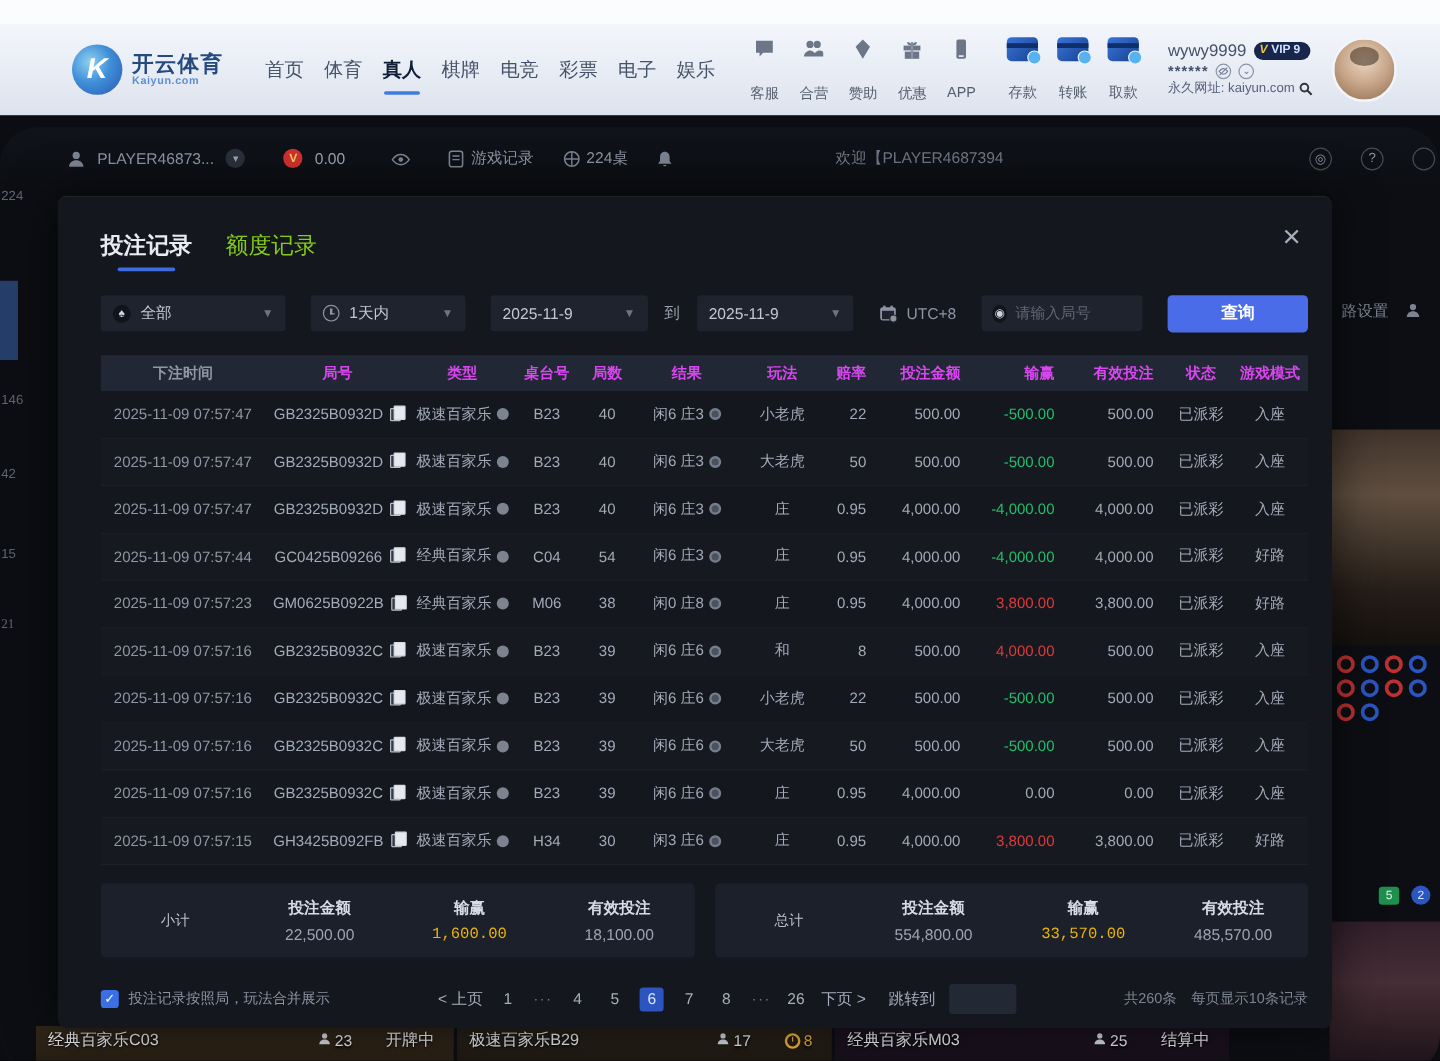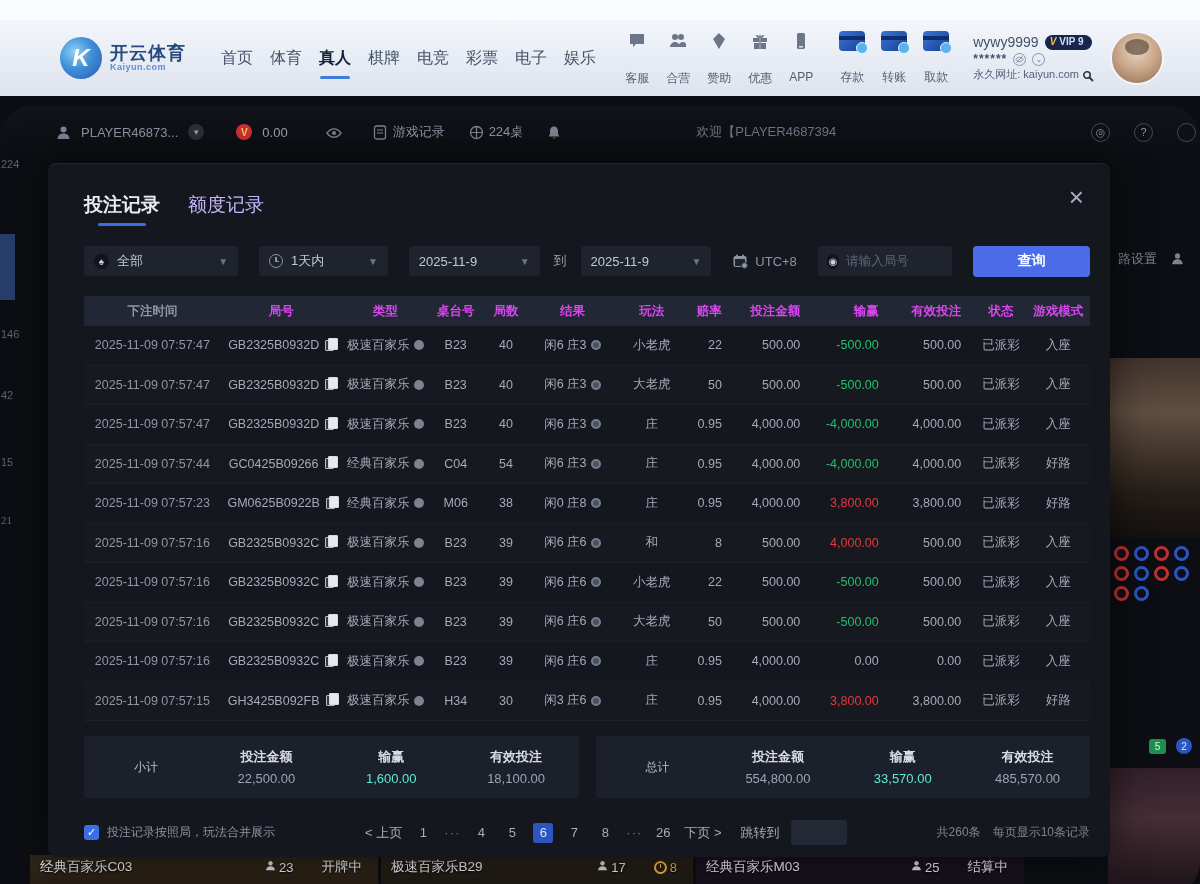--- a/index.html
+++ b/index.html
@@ -41,21 +41,21 @@
   .user-line1 { display:flex; align-items:center; gap:6px; }
   .user-name { font-size:14px; color:#44506a; }
   .vip-pill { display:inline-flex; align-items:center; gap:3px; background:#17264a; border-radius:9px;
               padding:1px 8px 1px 5px; }
   .vip-v { color:#f2c23c; font-weight:bold; font-size:10px; font-style:italic; }
   .vip-t { color:#cfe0ff; font-weight:bold; font-size:10px; }
   .user-line2 { display:flex; align-items:center; gap:6px; }
   .masked { font-size:12px; font-weight:bold; color:#45516b; letter-spacing:1px; }
   .mini-circ { width:13px; height:13px; border-radius:50%; border:1px solid #8b94a6; color:#77809a;
                font-size:8px; display:flex; align-items:center; justify-content:center; }
-  .user-line3 { display:flex; align-items:flex-end; gap:3px; font-size:11px; color:#56617c; }
+  .user-line3 { display:flex; align-items:flex-start; gap:3px; font-size:11px; color:#56617c; }
   .avatar { width:54px; height:54px; border-radius:50%; margin-left:16px; overflow:hidden;
             background:radial-gradient(circle at 50% 35%, #e9d6c4 0%, #caa98c 45%, #8e6b50 100%);
             border:2px solid #f2f5fa; position:relative; }
   .avatar::after{content:"";position:absolute;top:6px;left:13px;width:24px;height:16px;border-radius:50%;
             background:rgba(60,40,25,.55);}
 
   
   .stage { position:absolute; top:106px; left:0; width:100%; height:788px; background:#0c0e13; overflow:hidden;border-radius:31px; }
 
   
@@ -102,21 +102,21 @@
   .bg-video2 { position:absolute; top:610px; right:0; width:92px; height:126px;
                background:linear-gradient(#3a2430 0%, #55353f 40%, #1c1216 100%); opacity:.8; }
 
   
   .modal { position:absolute; left:48px; top:57px; width:1062px; height:694px;
            background:#15171f; border-radius:8px; padding:0 20px 0 36px; z-index:10;
            box-shadow:0 0 40px rgba(0,0,0,.6); border-top:1px solid rgba(255,255,255,.06); }
   .modal-close { position:absolute; top:20px; right:26px; font-size:26px; color:#a8aeba; cursor:pointer;
                  line-height:1; }
   .tabs { display:flex; gap:28px; padding-top:28px; }
-  .tab { font-size:19px; color:#c4b5fd; cursor:pointer; padding-bottom:8px; position:relative; }
+  .tab { font-size:19px; color:#84cc16; cursor:pointer; padding-bottom:8px; position:relative; }
   .tab.active { color:#e9ebf1; font-weight:bold; }
   .tab.active::after { content:""; position:absolute; left:14px; right:14px; bottom:0; height:3px;
                        border-radius:2px; background:#3f6be0; }
 
   .filters { display:flex; align-items:center; gap:21px; margin-top:20px; height:30px; }
   .fctrl { height:30px; background:#1f232d; border-radius:3px; display:flex; align-items:center;
            color:#c3c8d4; font-size:13px; padding:0 10px; gap:8px; cursor:pointer; }
   .fctrl .chev { margin-left:auto; color:#6b7384; font-size:10px; }
   .f-cat { width:158px; } .f-range { width:132px; } .f-date { width:134px; }
   .to-label { color:#9aa1af; font-size:13px; margin:0 -7px; }
@@ -152,21 +152,21 @@
   .ic-disc { width:10px; height:10px; border-radius:50%; background:#8e95a2; opacity:.85; }
   .ic-disc2 { width:10px; height:10px; border-radius:50%; background:#4a5160; border:2px solid #767e8d; }
 
   
   .summary { display:flex; gap:17px; margin-top:15px; }
   .sum-panel { flex:1; height:62px; background:#1c202b; border-radius:4px; display:flex; align-items:center; }
   .sum-label { width:120px; padding-left:50px; font-size:12px; color:#b9bfcc; }
   .sum-col { flex:1; display:flex; flex-direction:column; align-items:center; gap:5px; }
   .sum-col .k { font-size:13px; font-weight:bold; color:#d7dbe5; }
   .sum-col .v { font-size:13px; color:#9ca3b2; }
-  .sum-col .v.red { color:#5eead4; }
+  .sum-col .v.red { color:#eab308;font-family:Liberation Mono, monospace; }
 
   
   .mfooter { display:flex; align-items:center; margin-top:22px; }
   .merge { display:flex; align-items:center; gap:8px; }
   .checkbox { width:15px; height:15px; border-radius:3px; background:#3a6fe8; color:#fff; font-size:11px;
               display:flex; align-items:center; justify-content:center; cursor:pointer; }
   .merge-label { font-size:12px; color:#8b92a0; }
   .pager { margin:0 auto; display:flex; align-items:center; gap:11px; font-size:13px; color:#a6adbb; }
   .pg-btn { cursor:pointer; }
   .pg-pages { display:flex; align-items:center; gap:11px; }

